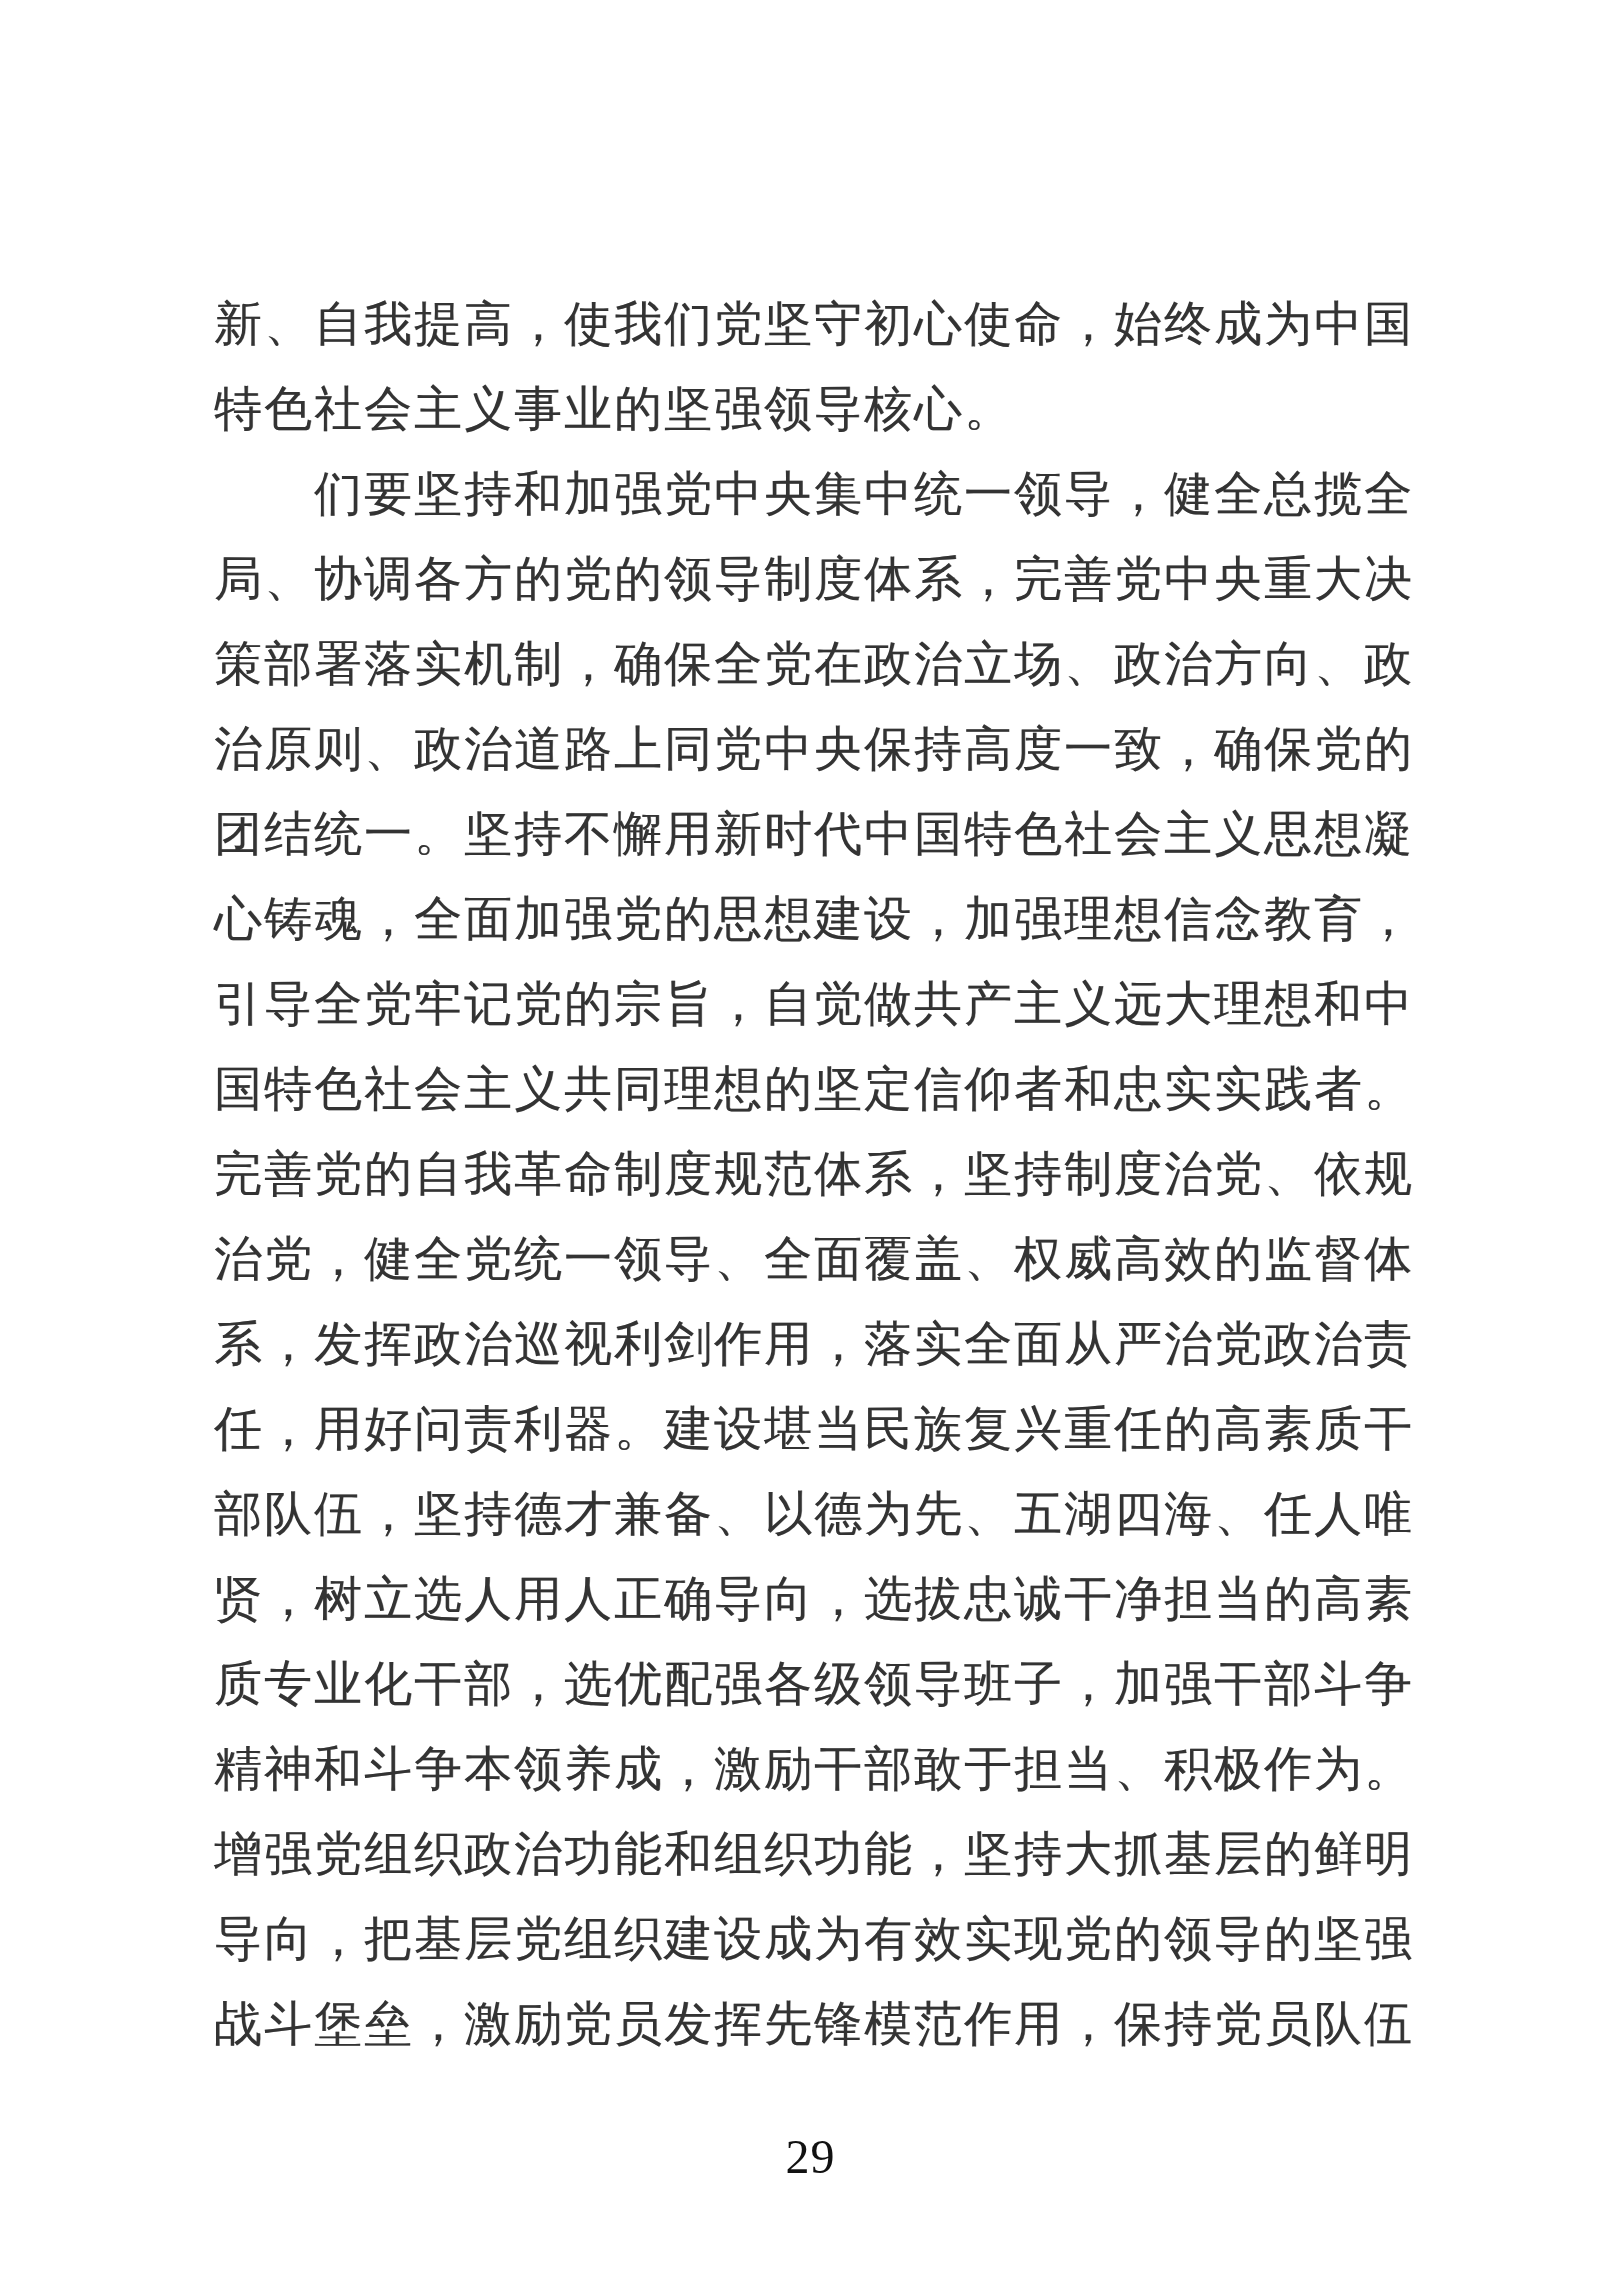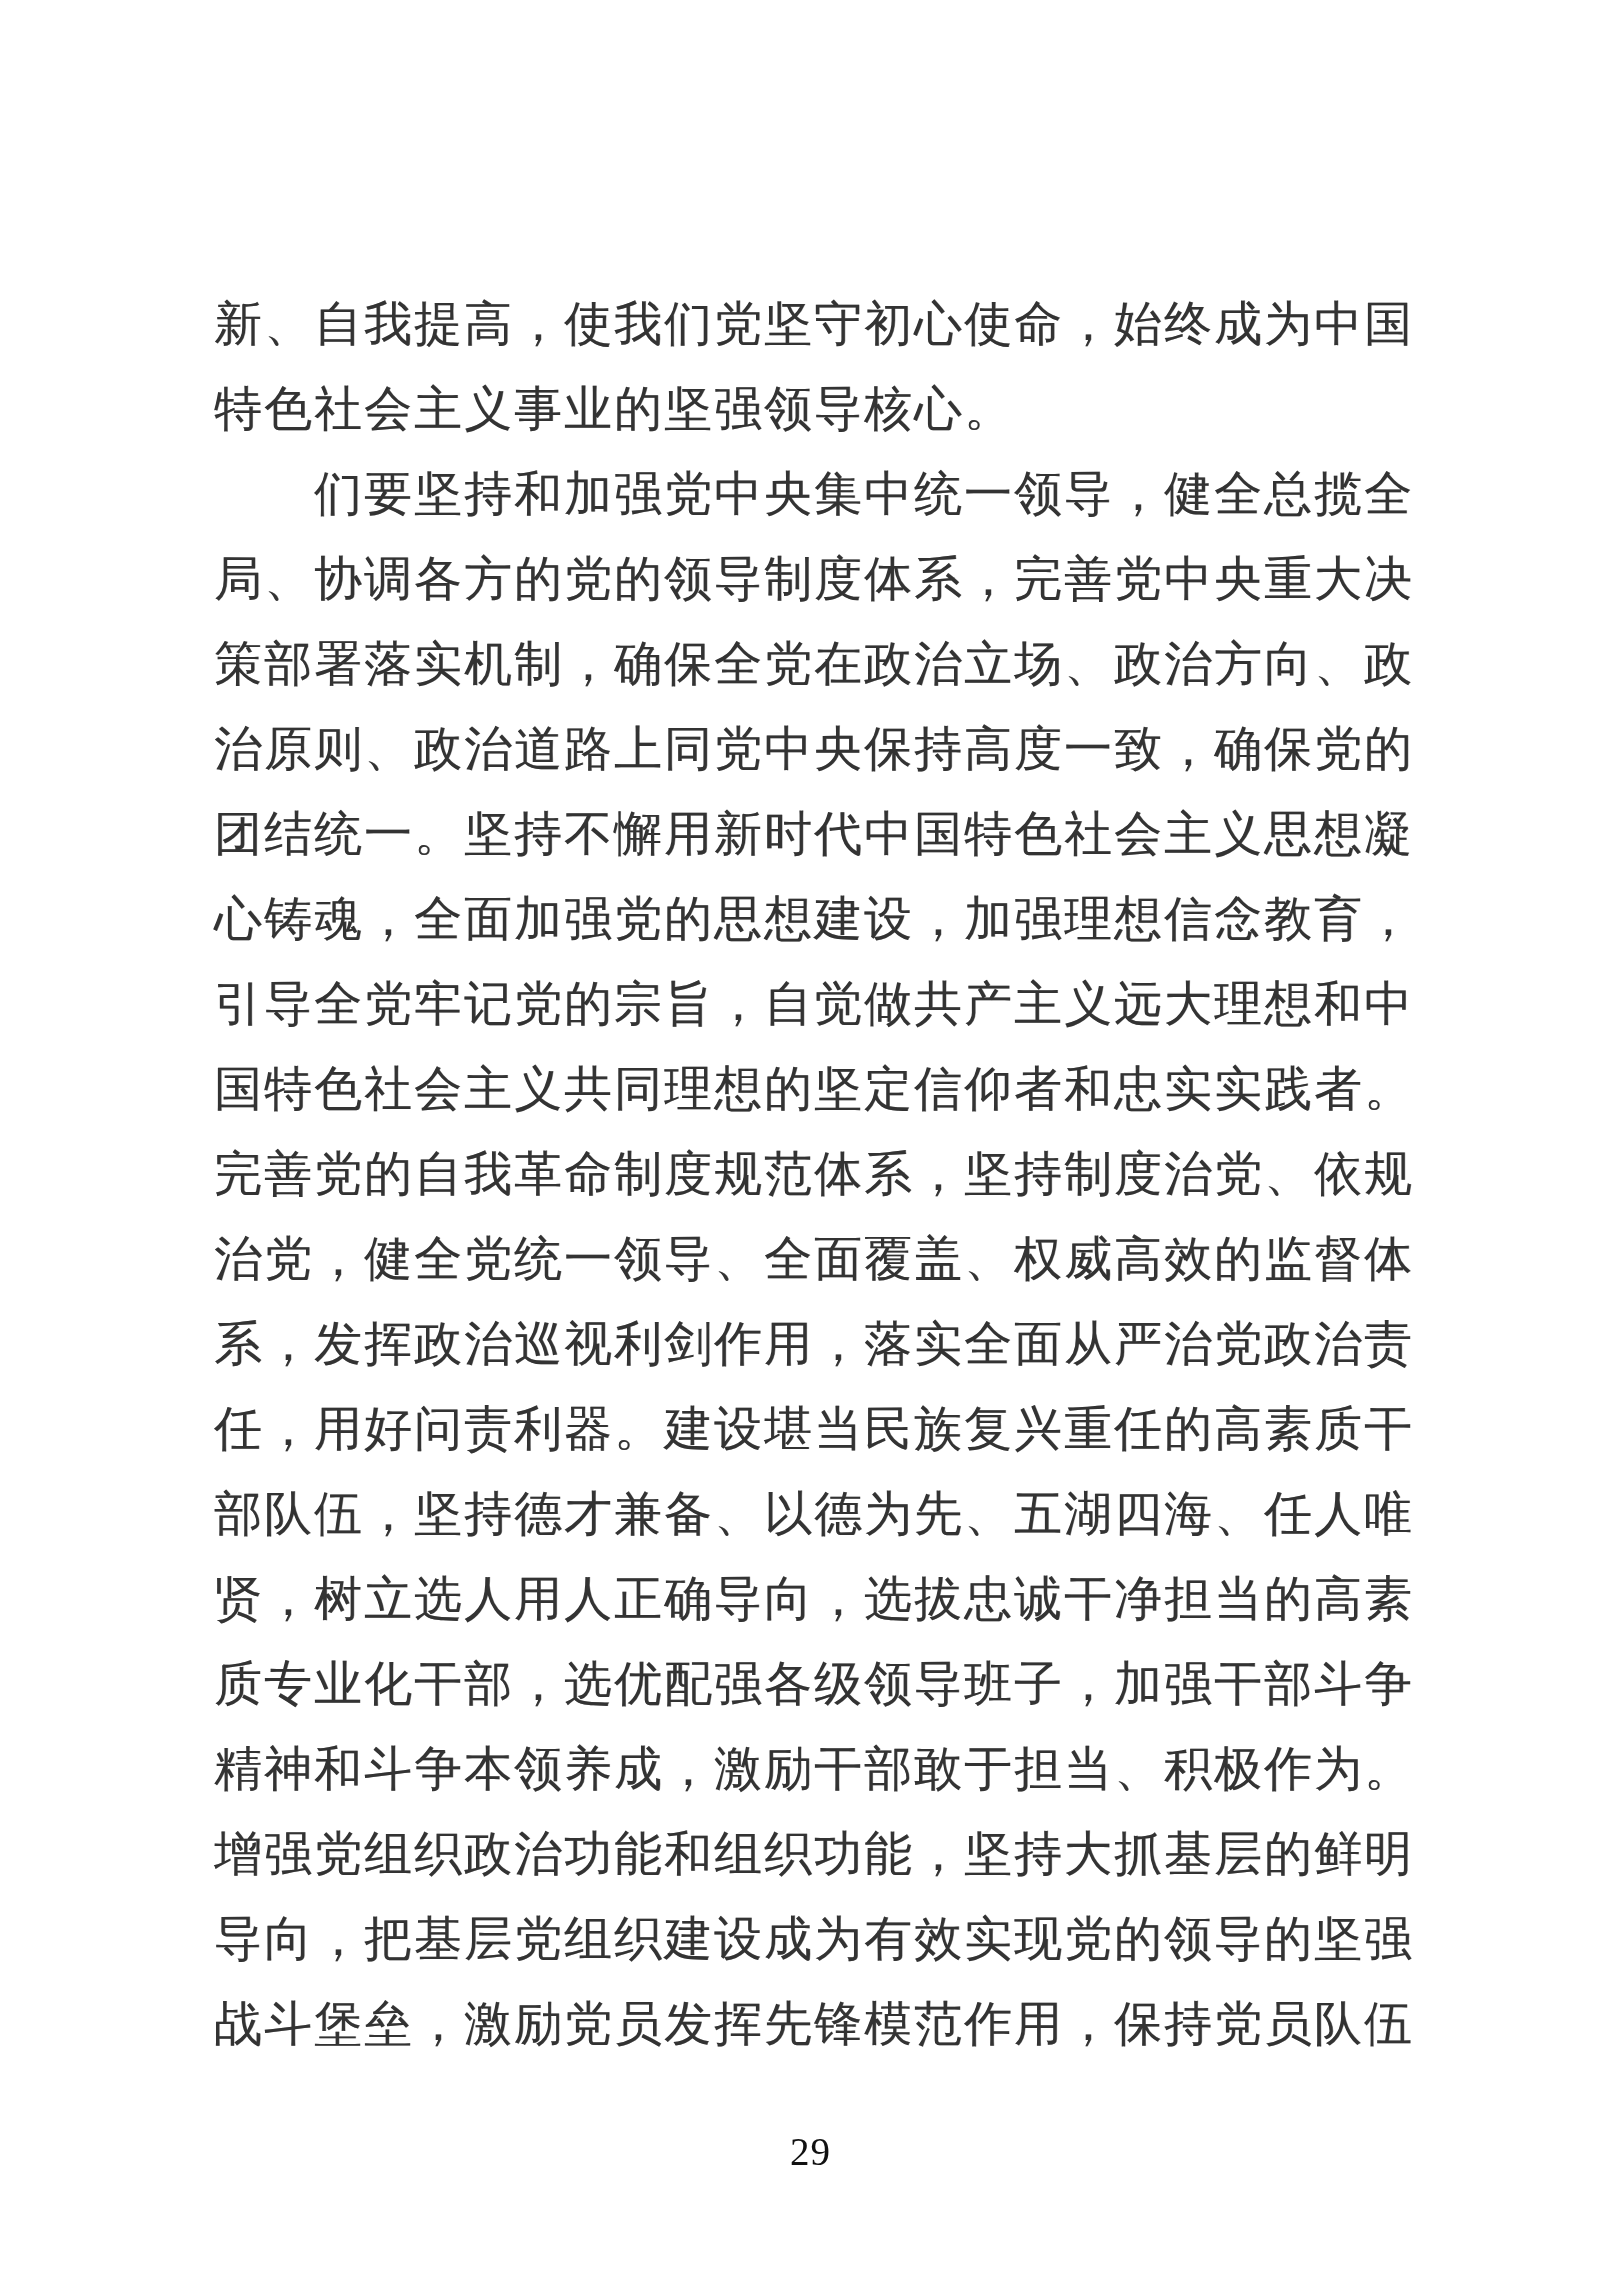--- a/index.html
+++ b/index.html
@@ -41,21 +41,21 @@
     white-space: nowrap;
   }
   .footer {
     position: absolute;
     left: 0;
     top: 2129px;
     width: 100%;
     text-align: center;
   }
   .page-number {
-    font-size: 39px;
+    font-size: 48px;
     color: #111111;
     font-family: "Liberation Serif", serif;
     letter-spacing: 1px;
   }
 </style>
 </head>
 <body>
 
 <div class="page">
   <div class="text-block">

